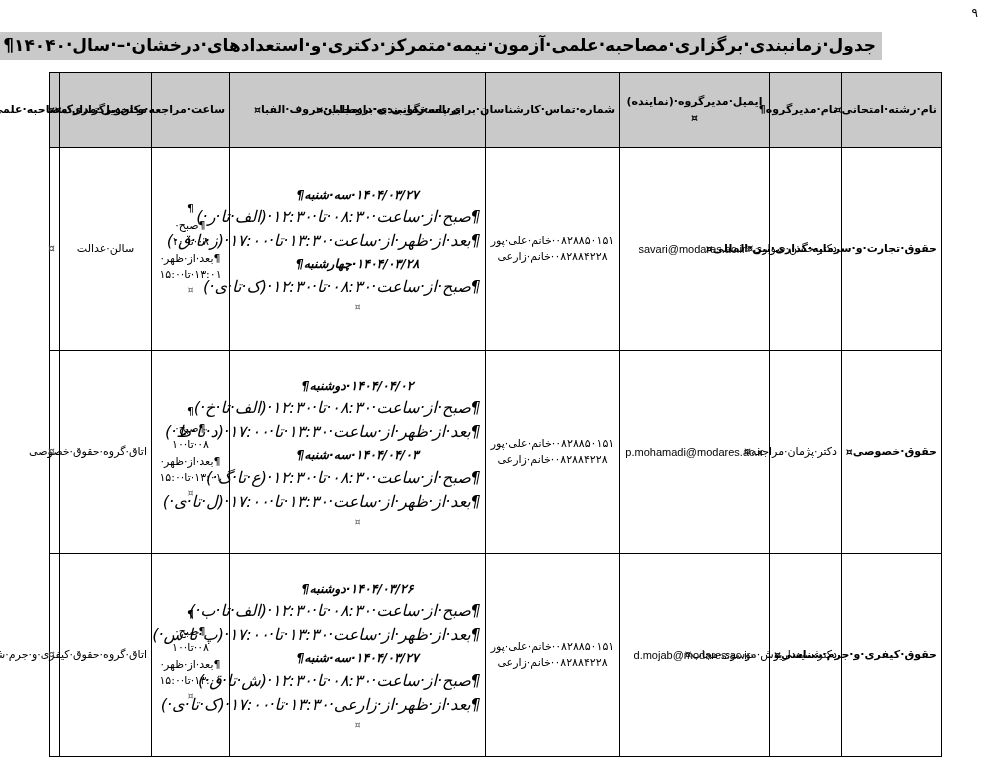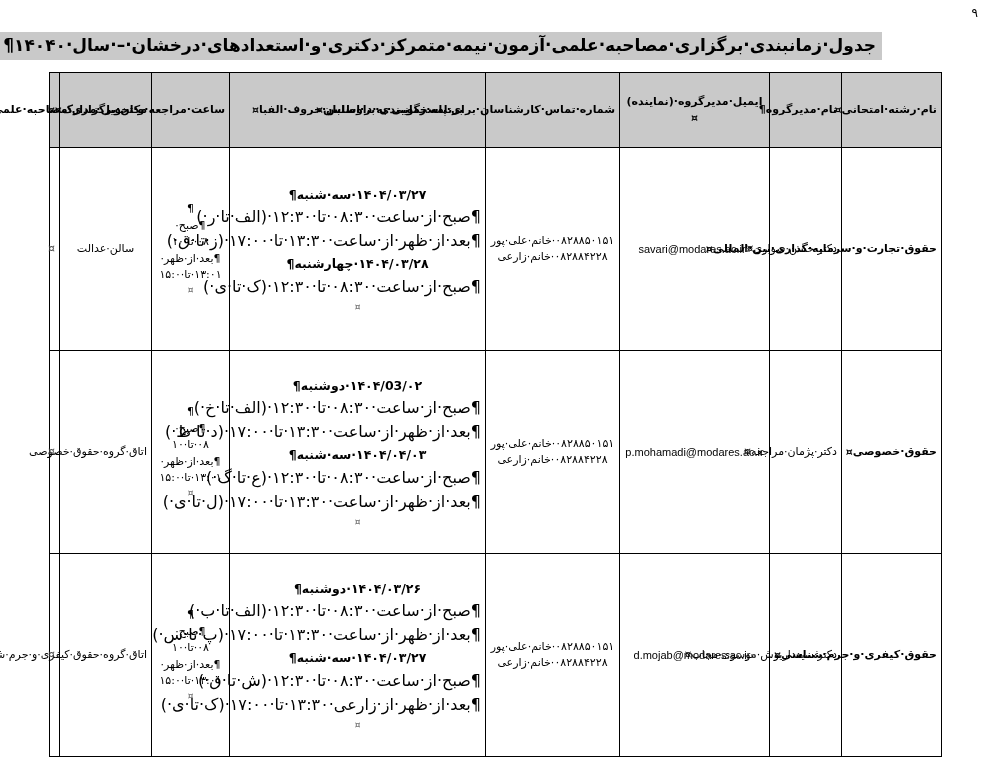--- a/index.html
+++ b/index.html
@@ -127,21 +127,21 @@
   .prog-date {
     font-weight: bold;
     font-size: 12.5px;
     margin-top: 2px;
     margin-bottom: 1px;
   }
   .prog-line {
     font-size: 16px;
     white-space: nowrap;
   }
-  .blk { margin-bottom: 2px; }
+  .blk { margin-bottom: 2px; font-style: italic; }
   .hours-line { white-space: nowrap; }
   .row-tall td { height: 196px; }
 </style>
 </head>
 <body>
 
 <div class="page">
 
   <div class="page-number">۹</div>
 
@@ -159,21 +159,21 @@
       <col class="c-hours">
       <col class="c-place">
       <col class="c-marker">
     </colgroup>
     <thead>
       <tr>
         <th>نام·رشته·امتحانی¤</th>
         <th>نام·مدیرگروه¶</th>
         <th>ایمیل·مدیرگروه·(نماینده)¤</th>
         <th>شماره·تماس·کارشناسان·برای·پاسخگویی·به·داوطلبان¤</th>
-        <th>برنامه·زمانبندی·بر·اساس·حروف·الفبا¤</th>
+        <th>برنامه·زمانبندی·بر·مجاب·حروف·الفبا¤</th>
         <th>ساعت·مراجعه·و·تحویل·مدارک¤</th>
         <th>مکان·برگزاری·مصاحبه·علمی¤</th>
         <th class="marker">¤</th>
       </tr>
     </thead>
     <tbody>
 
       <tr class="row-tall">
         <td class="field">حقوق·تجارت·و·سرمایه·گذاری·بین·المللی¤</td>
         <td class="manager">دکتر·حسن·سواری¤</td>
@@ -213,21 +213,21 @@
         <td class="manager">دکتر·پژمان·مراجعه¤</td>
         <td class="email">
           <span>p.mohamadi@modares.ac.ir</span><span class="pmark"></span>
         </td>
         <td class="phone">
           <div>۰۸۲۸۸۵۰۱۵۱·خانم·علی·پور</div>
           <div>۰۸۲۸۸۴۲۲۸·خانم·زارعی</div>
         </td>
         <td class="program">
           <div class="blk">
-            <div class="prog-date">۱۴۰۴/03/۰۲·دوشنبه¶</div>
+            <div class="prog-date">۱۴۰۴/۰۴/۰۲·دوشنبه¶</div>
             <div class="prog-line">¶صبح·از·ساعت·۰۸:۳۰·تا·۱۲:۳۰·(الف·تا·خ·)</div>
             <div class="prog-line">¶بعد·از·ظهر·از·ساعت·۱۳:۳۰·تا·۱۷:۰۰·(د·تا·ظ·)</div>
           </div>
           <div class="blk">
             <div class="prog-date">۱۴۰۴/۰۴/۰۳·سه·شنبه¶</div>
             <div class="prog-line">¶صبح·از·ساعت·۰۸:۳۰·تا·۱۲:۳۰·(ع·تا·گ·)</div>
             <div class="prog-line">¶بعد·از·ظهر·از·ساعت·۱۳:۳۰·تا·۱۷:۰۰·(ل·تا·ی·)</div>
           </div>
           <div class="pmark">¤</div>
         </td>

